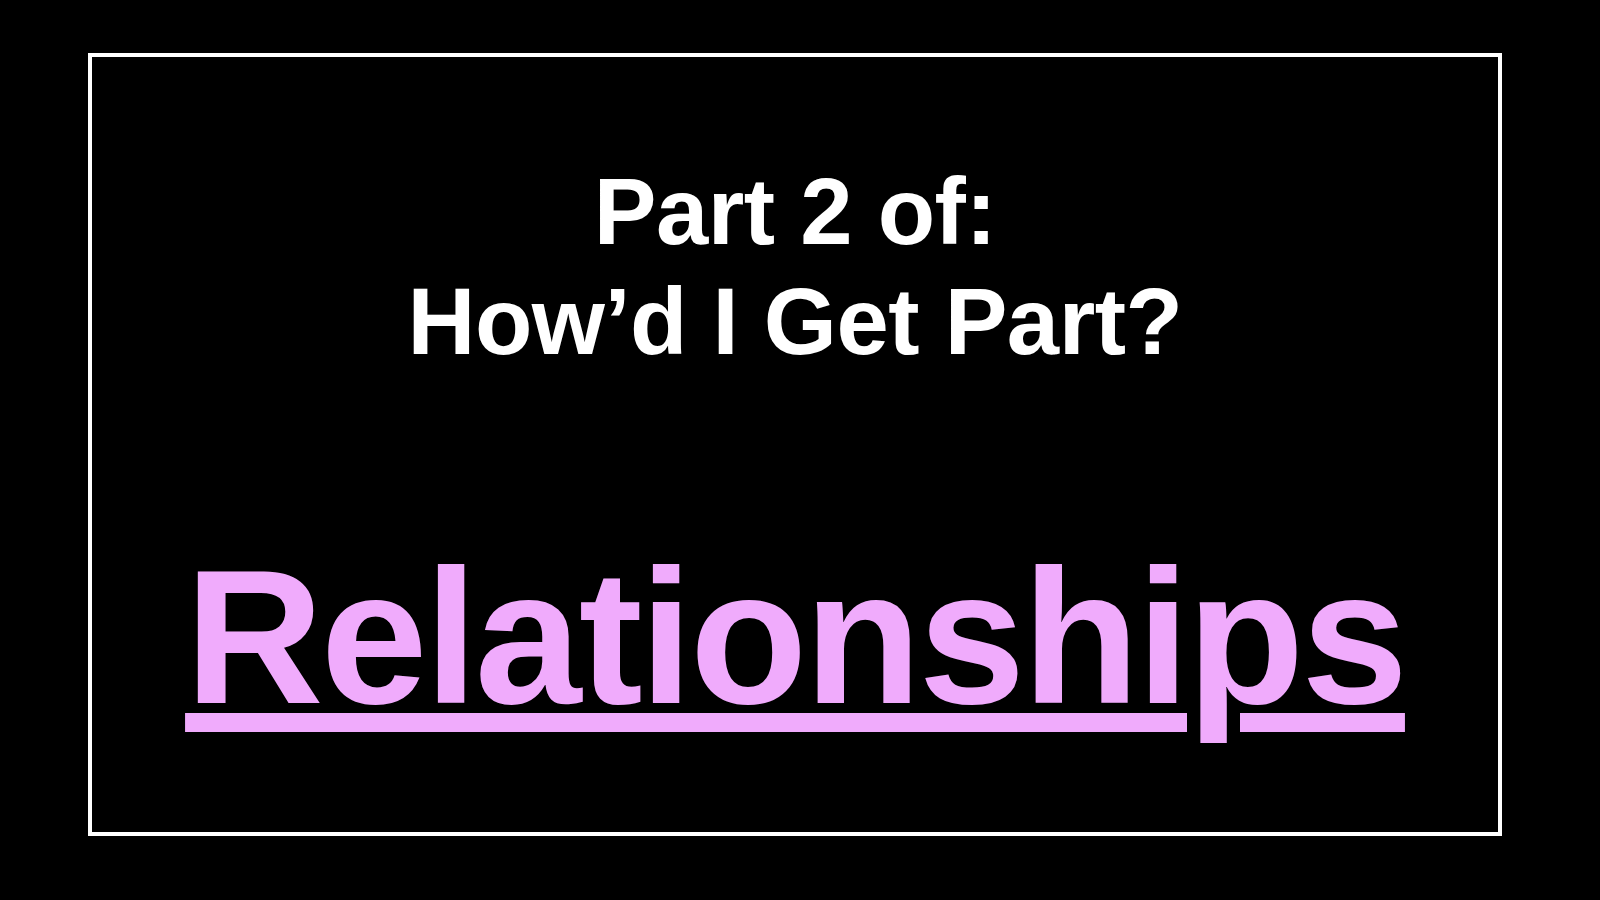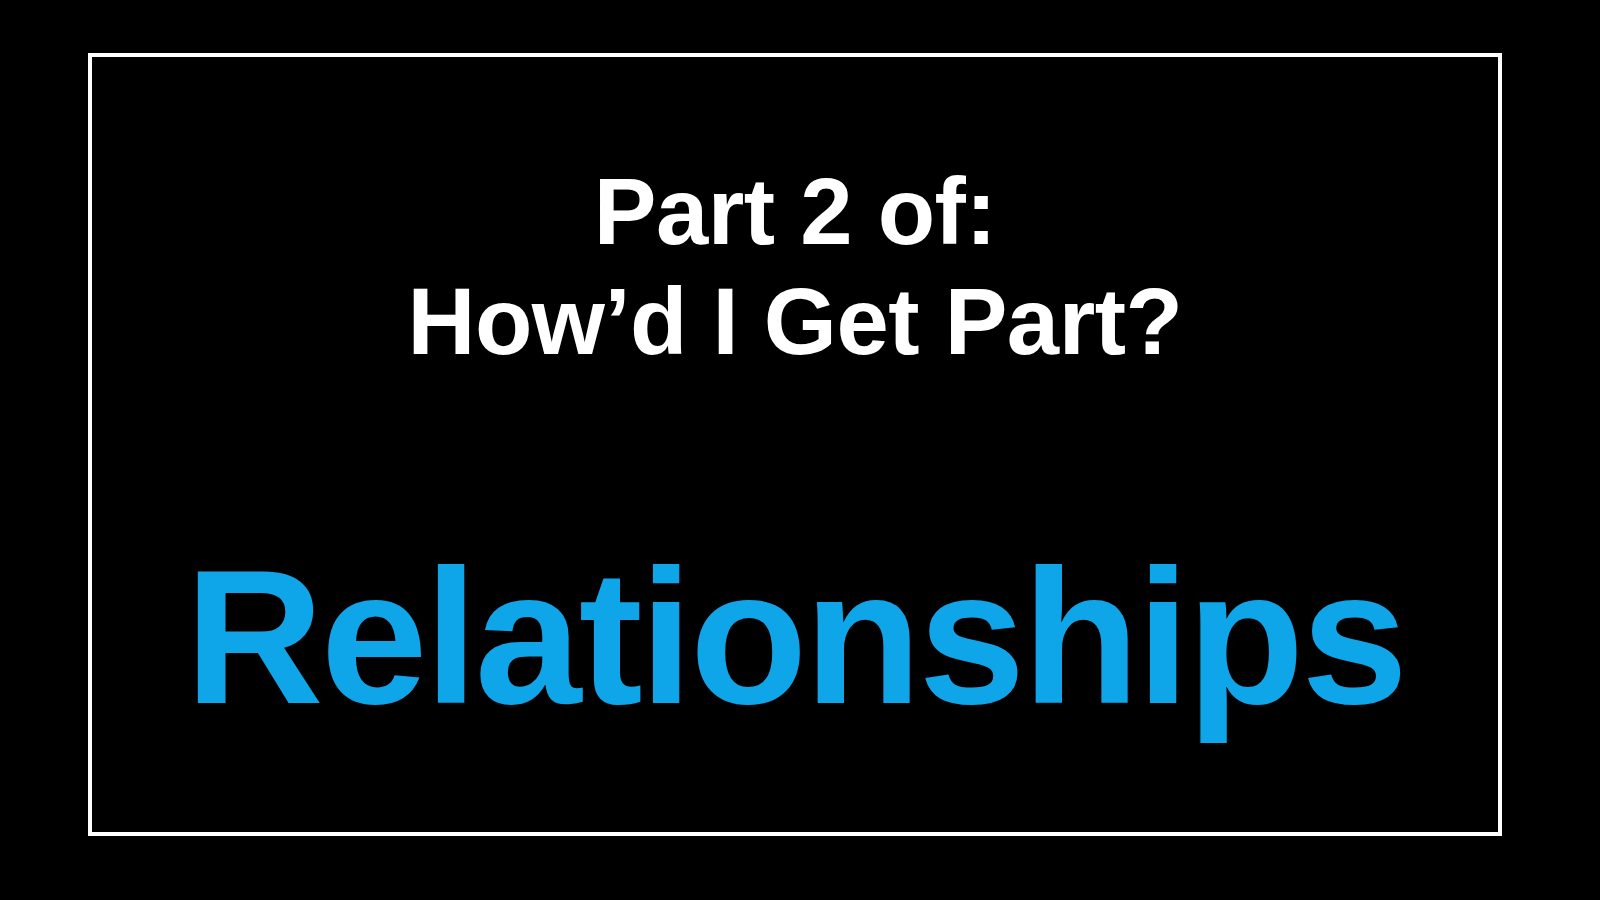--- a/index.html
+++ b/index.html
@@ -60,26 +60,27 @@
   #headline-block {
     position: absolute;
     left: 0;
     right: 0;
     top: 480px;
     text-align: center;
   }
 
   #headline {
     display: block;
-    color: #0ea5e9;
+    color: #f0abfc;
     font-size: 192px;
     font-weight: 700;
     line-height: 200px;
     letter-spacing: -3px;
     white-space: nowrap;
+    text-decoration: underline;
   }
 </style>
 </head>
 <body>
 
 <div id="slide">
 
   <div id="frame">
 
     <div id="content">

